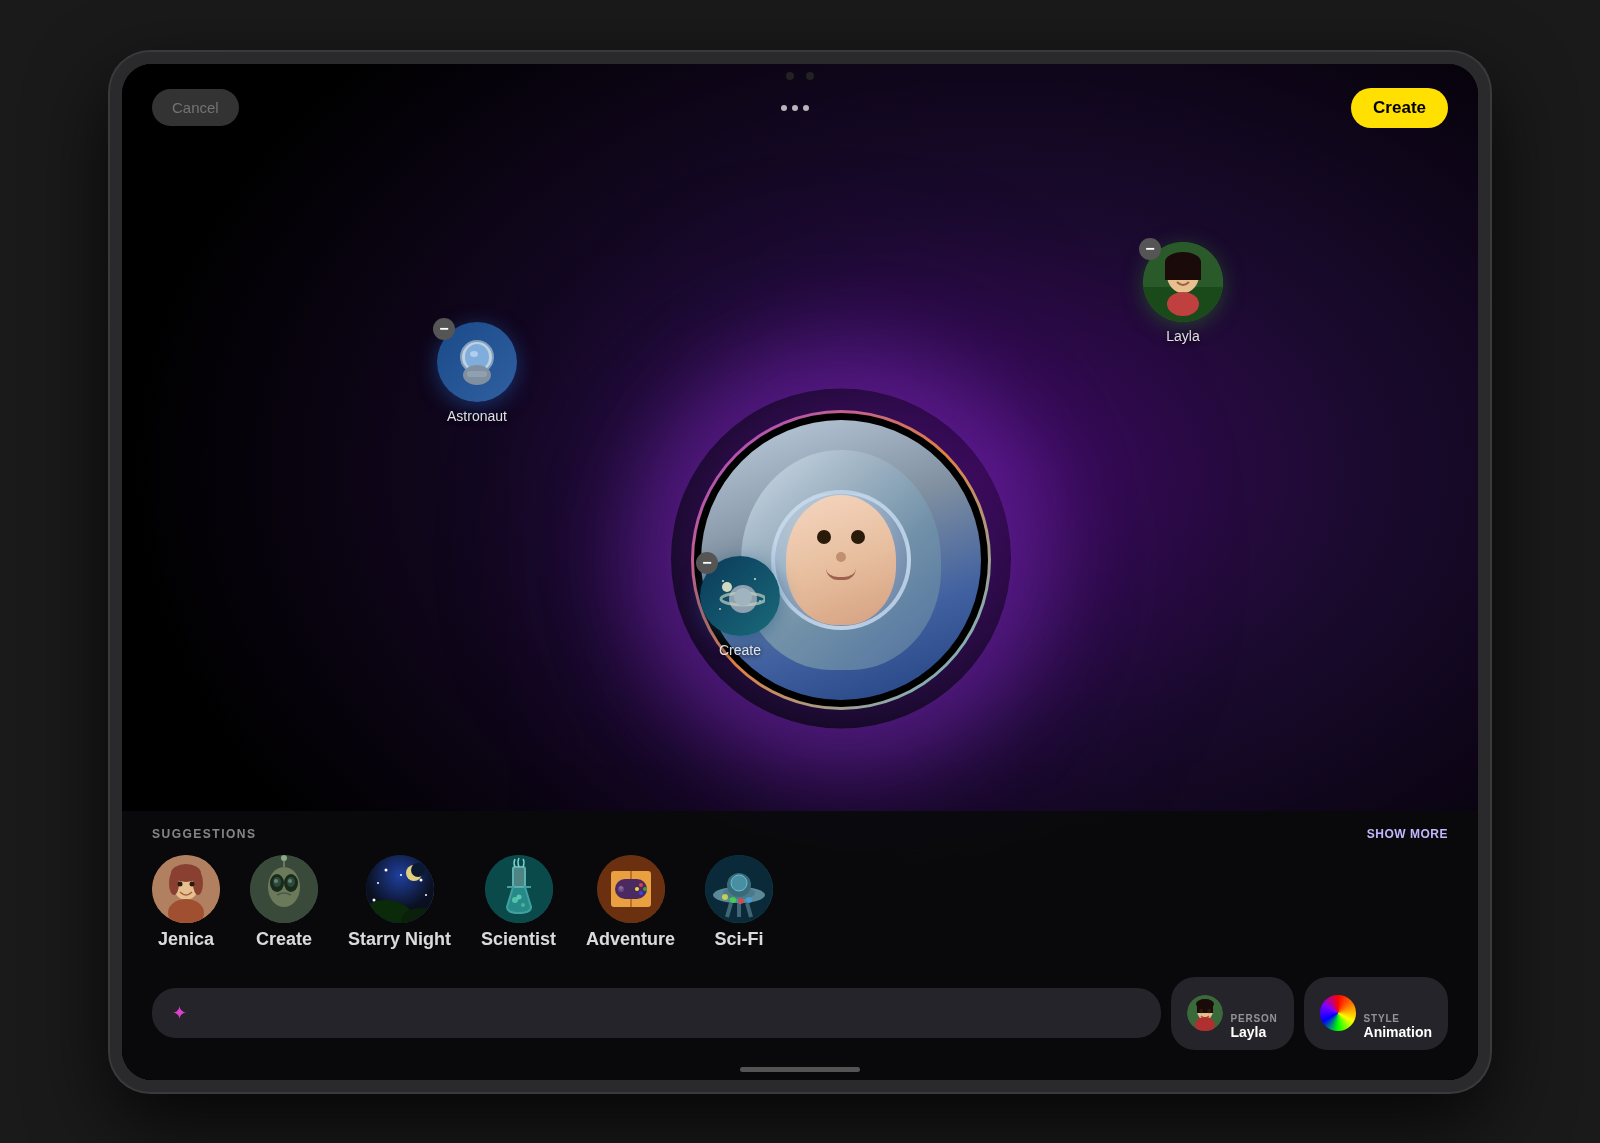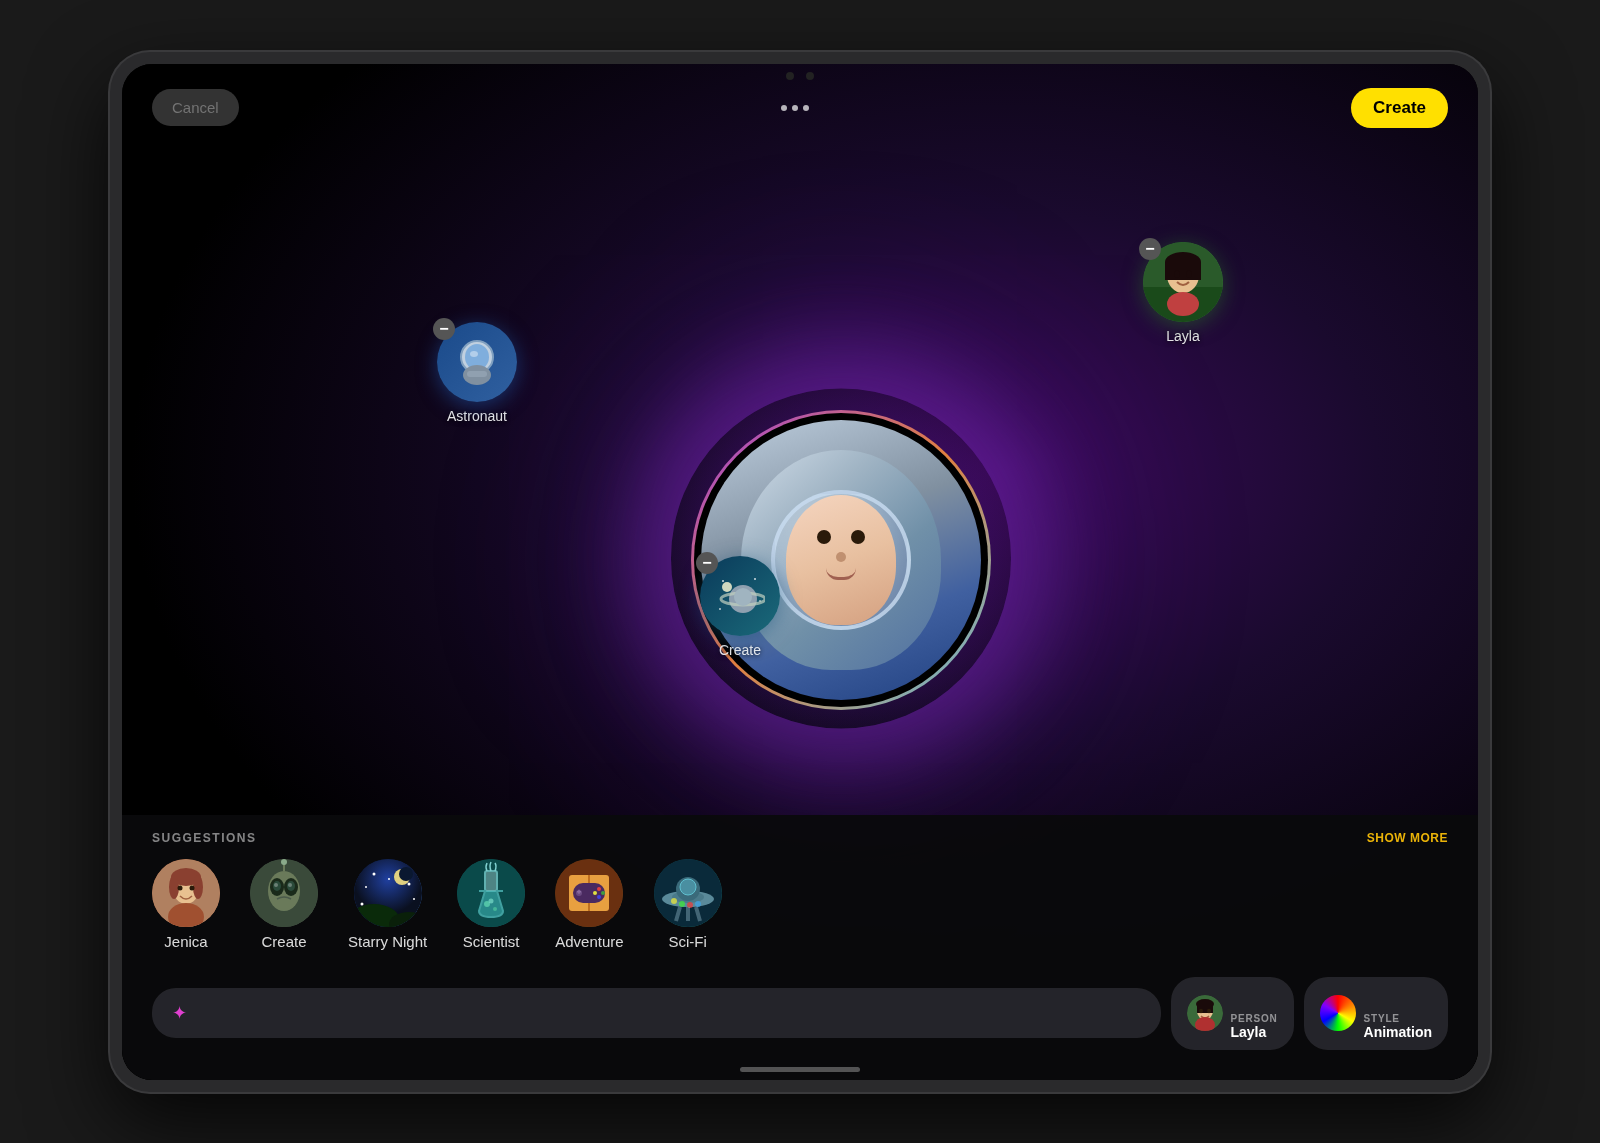--- a/index.html
+++ b/index.html
@@ -317,21 +317,21 @@
     }
 
     .suggestions-title {
       color: rgba(255,255,255,0.5);
       font-size: 12px;
       font-weight: 600;
       letter-spacing: 1.5px;
     }
 
     .show-more-btn {
-      color: #eab308;
+      color: #c4b5fd;
       font-size: 12px;
       font-weight: 600;
       cursor: pointer;
       letter-spacing: 0.5px;
     }
 
     .suggestions-row {
       display: flex;
       gap: 30px;
       align-items: flex-start;
@@ -350,22 +350,22 @@
       height: 68px;
       border-radius: 50%;
       overflow: hidden;
       display: flex;
       align-items: center;
       justify-content: center;
     }
 
     .suggestion-label {
       color: rgba(255,255,255,0.85);
-      font-size: 15px;
-      font-weight: 400;
+      font-size: 18px;
+      font-weight: 700;
       white-space: nowrap;
     }
 
     
     .sugg-jenica {
       background: linear-gradient(135deg, #a06040, #c08060);
     }
 
     .sugg-alien {
       background: linear-gradient(135deg, #3a4a3a, #506050);

